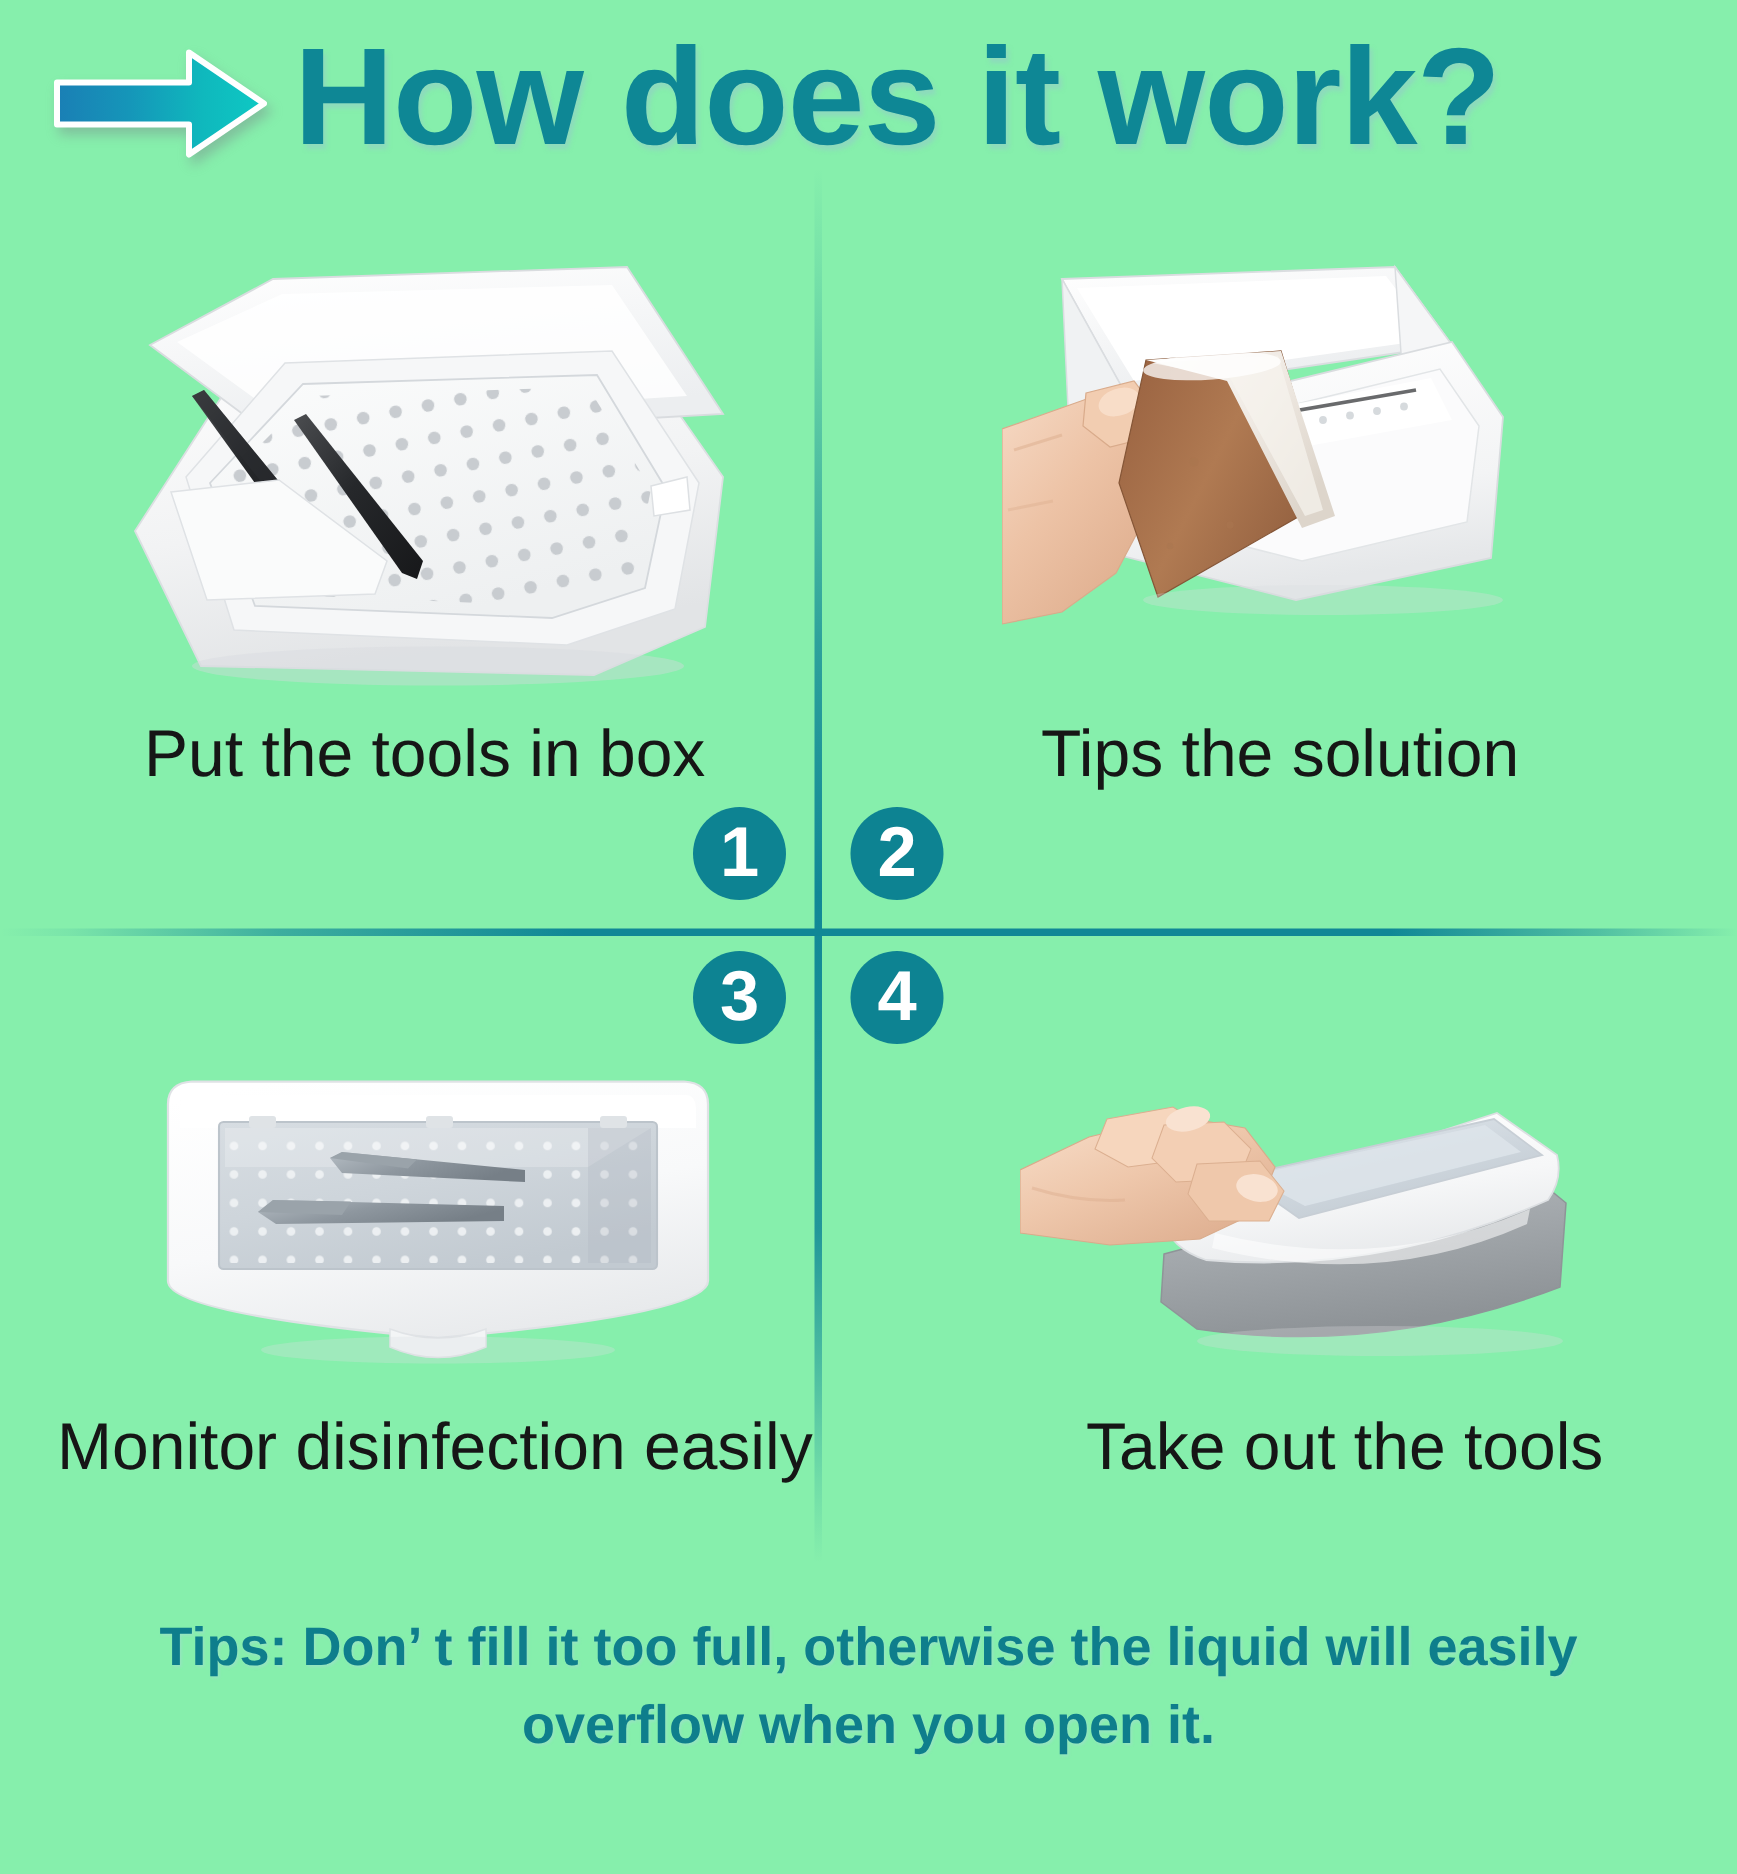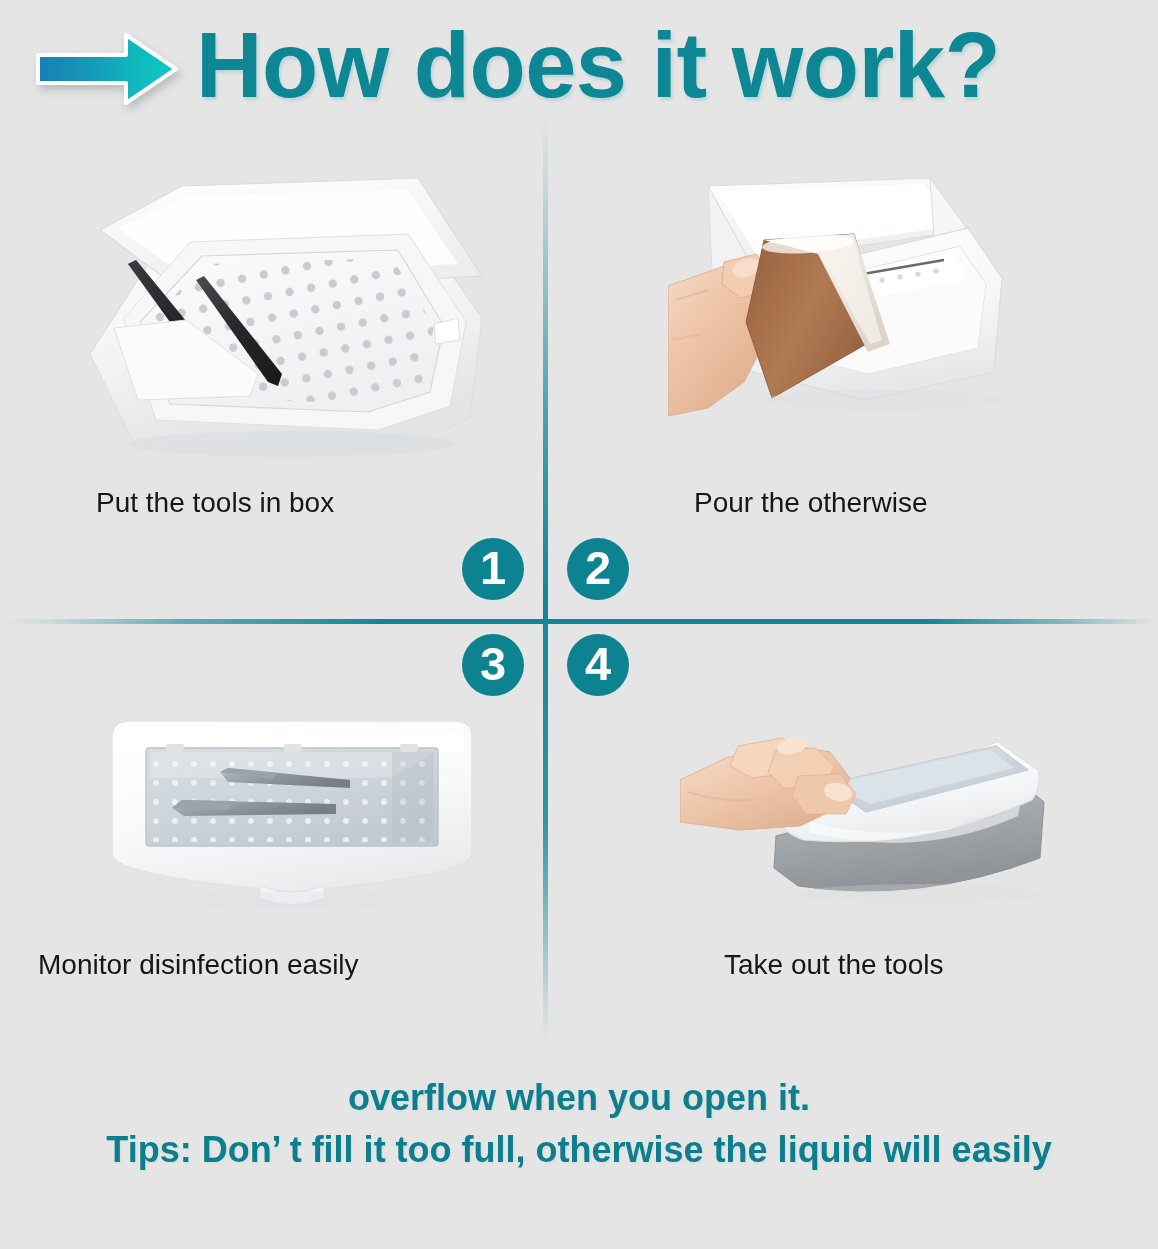--- a/index.html
+++ b/index.html
@@ -9,21 +9,21 @@
     height: 1249px;
     background: #ffffff;
     font-family: "Liberation Sans", sans-serif;
     overflow: hidden;
   }
 
   .page {
     position: relative;
     width: 1158px;
     height: 1249px;
-    background: #e5e5e5;
+    background: #86efac;
   }
 
   
   .header {
     position: absolute;
     left: 0; top: 0;
     width: 1158px; height: 128px;
     display: flex;
     align-items: center;
   }
@@ -81,21 +81,21 @@
       rgba(16,135,150,1) 80%,
       rgba(16,135,150,0.45) 92%,
       rgba(16,135,150,0) 100%);
   }
 
   
   .panel { position: absolute; }
 
   .panel-caption {
     position: absolute;
-    font-size: 28px;
+    font-size: 44px;
     color: #161616;
     line-height: 42px;
     white-space: nowrap;
   }
 
   #panel1 { left: 78px;  top: 168px; width: 420px; height: 300px; }
   #panel2 { left: 668px; top: 168px; width: 420px; height: 300px; }
   #panel3 { left: 92px;  top: 700px; width: 400px; height: 230px; }
   #panel4 { left: 680px; top: 718px; width: 400px; height: 232px; }
 
@@ -282,21 +282,21 @@
       <path d="M100,74 L184,69 L214,172 L202,176 L152,84 Z" fill="#f7f3ee" opacity="0.7"></path>
       <ellipse cx="140" cy="76" rx="46" ry="9" fill="#ffffff" opacity="0.75" transform="rotate(-4 140 76)"></ellipse>
 
       <circle cx="128" cy="140" r="3" fill="#a9764f" opacity="0.55"></circle>
       <circle cx="152" cy="182" r="2.5" fill="#a9764f" opacity="0.5"></circle>
       <circle cx="112" cy="196" r="2.2" fill="#a9764f" opacity="0.45"></circle>
 
       <ellipse cx="214" cy="232" rx="120" ry="10" fill="#d9dcdf" opacity="0.32"></ellipse>
     </svg>
   </div>
-  <div class="panel-caption" id="caption2">Pour the otherwise</div>
+  <div class="panel-caption" id="caption2">Tips the solution</div>
 
   <div class="panel" id="panel3">
     <svg class="photo" viewBox="0 0 400 230" preserveAspectRatio="xMidYMid meet">
       <defs>
         <linearGradient id="p3shell" x1="0.2" y1="0" x2="0.6" y2="1">
           <stop offset="0%" stop-color="#ffffff"></stop>
           <stop offset="55%" stop-color="#f8f9fa"></stop>
           <stop offset="100%" stop-color="#e8eaec"></stop>
         </linearGradient>
         <linearGradient id="p3win" x1="0" y1="0" x2="0.6" y2="1">
@@ -397,17 +397,17 @@
     <span>2</span>
   </div>
   <div class="step-badge" id="badge3">
     <span>3</span>
   </div>
   <div class="step-badge" id="badge4">
     <span>4</span>
   </div>
 
   <div class="tips">
+    <span class="tips-line tips-line-1">Tips: Don’ t fill it too full, otherwise the liquid will easily</span>
     <span class="tips-line">overflow when you open it.</span>
-    <span class="tips-line tips-line-1">Tips: Don’ t fill it too full, otherwise the liquid will easily</span>
   </div>
 
 </div>
 
 </body></html>

